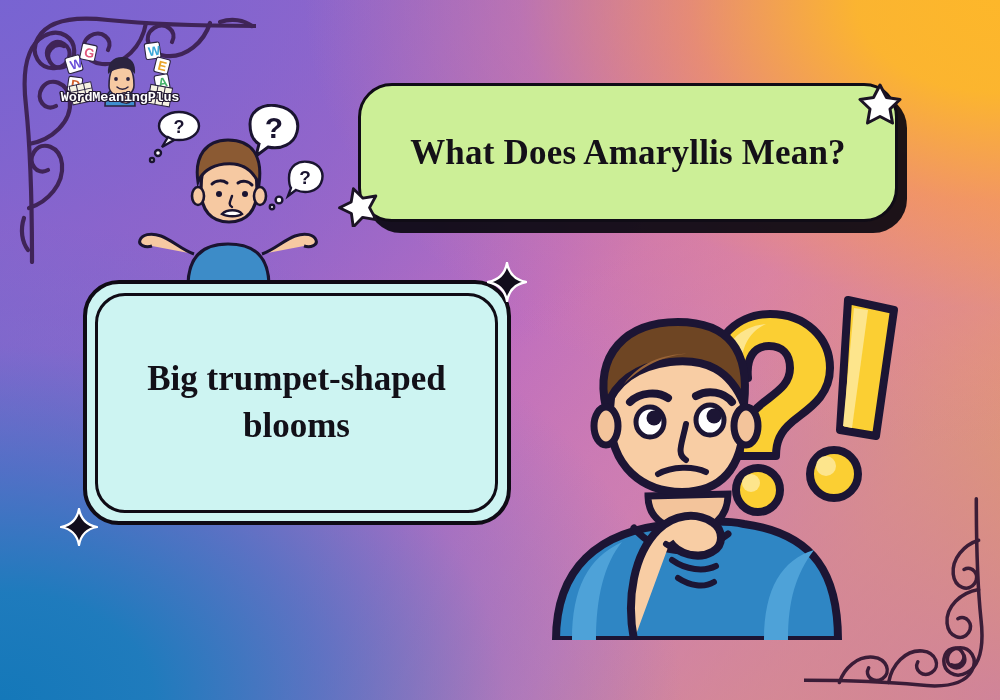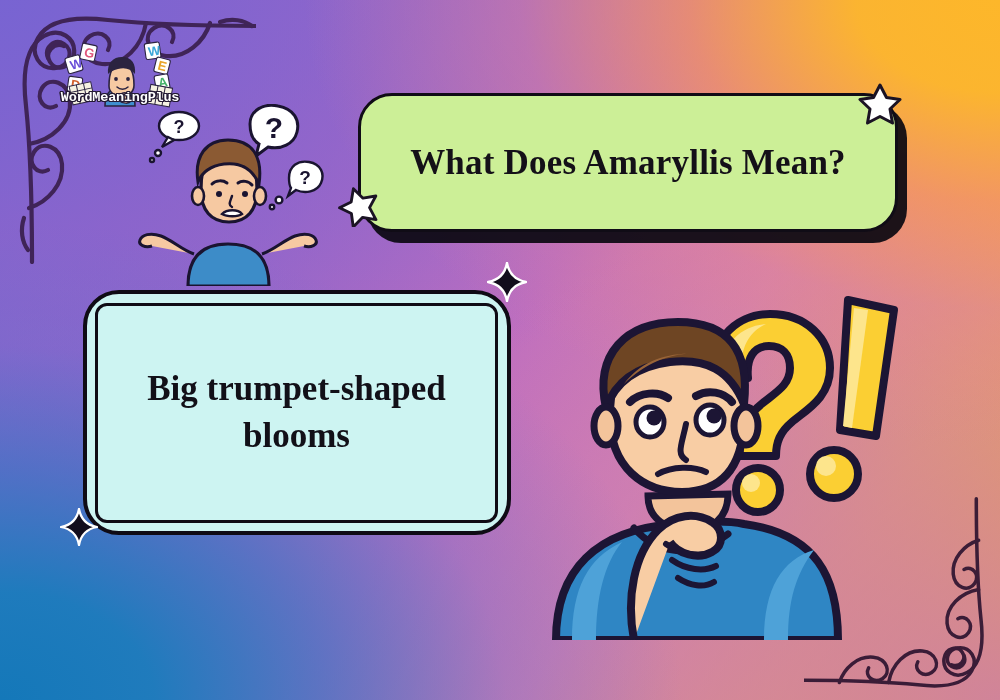--- a/index.html
+++ b/index.html
@@ -31,42 +31,42 @@
     position:absolute;left:50%;top:52px;transform:translateX(-50%);
     white-space:nowrap;font-size:13.5px;font-weight:bold;color:#ffffff;
     letter-spacing:-.2px;
     text-shadow:
       -1.4px 0 0 #241a33, 1.4px 0 0 #241a33, 0 -1.4px 0 #241a33, 0 1.4px 0 #241a33,
       -1px -1px 0 #241a33, 1px -1px 0 #241a33, -1px 1px 0 #241a33, 1px 1px 0 #241a33;
     font-family: Liberation Mono, monospace;
   }
 
   
-  .card{position:absolute;margin-top:10px;}
+  .card{position:absolute;}
   .card .plate{
     position:absolute;inset:0;border:3.5px solid #100c16;border-radius:34px;
     box-shadow:9px 11px 0 rgba(10,8,16,.92);
   }
   #title-card{left:358px;top:83px;width:540px;height:139px;}
   #title-card .plate{background:#ccef97;}
   #title-card .txt{
     position:absolute;inset:0;display:flex;align-items:center;justify-content:center;
     text-align:center;padding:0 40px;box-sizing:border-box;
     font-family:"Liberation Serif", serif;font-weight:bold;color:#141018;
     font-size:35px;line-height:1.30;letter-spacing:.2px;
   }
 
   #meaning-card{left:83px;top:280px;width:428px;height:245px;}
   #meaning-card .outer{
     position:absolute;left:0;top:0;right:0;bottom:0;
     border:4px solid #0f0b15;border-radius:36px;background:#cdf4f2;
   }
   #meaning-card .inner{
     position:absolute;left:12px;top:13px;right:13px;bottom:12px;
-    border:3.5px solid #0f0b15;border-radius:12px;background:#cdf4f2;padding-left:24px;
+    border:3.5px solid #0f0b15;border-radius:30px;background:#cdf4f2;padding-left:24px;
   }
   #meaning-card .txt{
     position:absolute;inset:0;display:flex;align-items:center;justify-content:center;
     text-align:center;padding:0 46px;box-sizing:border-box;
     font-family:"Liberation Serif", serif;font-weight:bold;color:#121018;
     font-size:35px;line-height:1.34;
   }
 
   
   .deco{position:absolute;}

